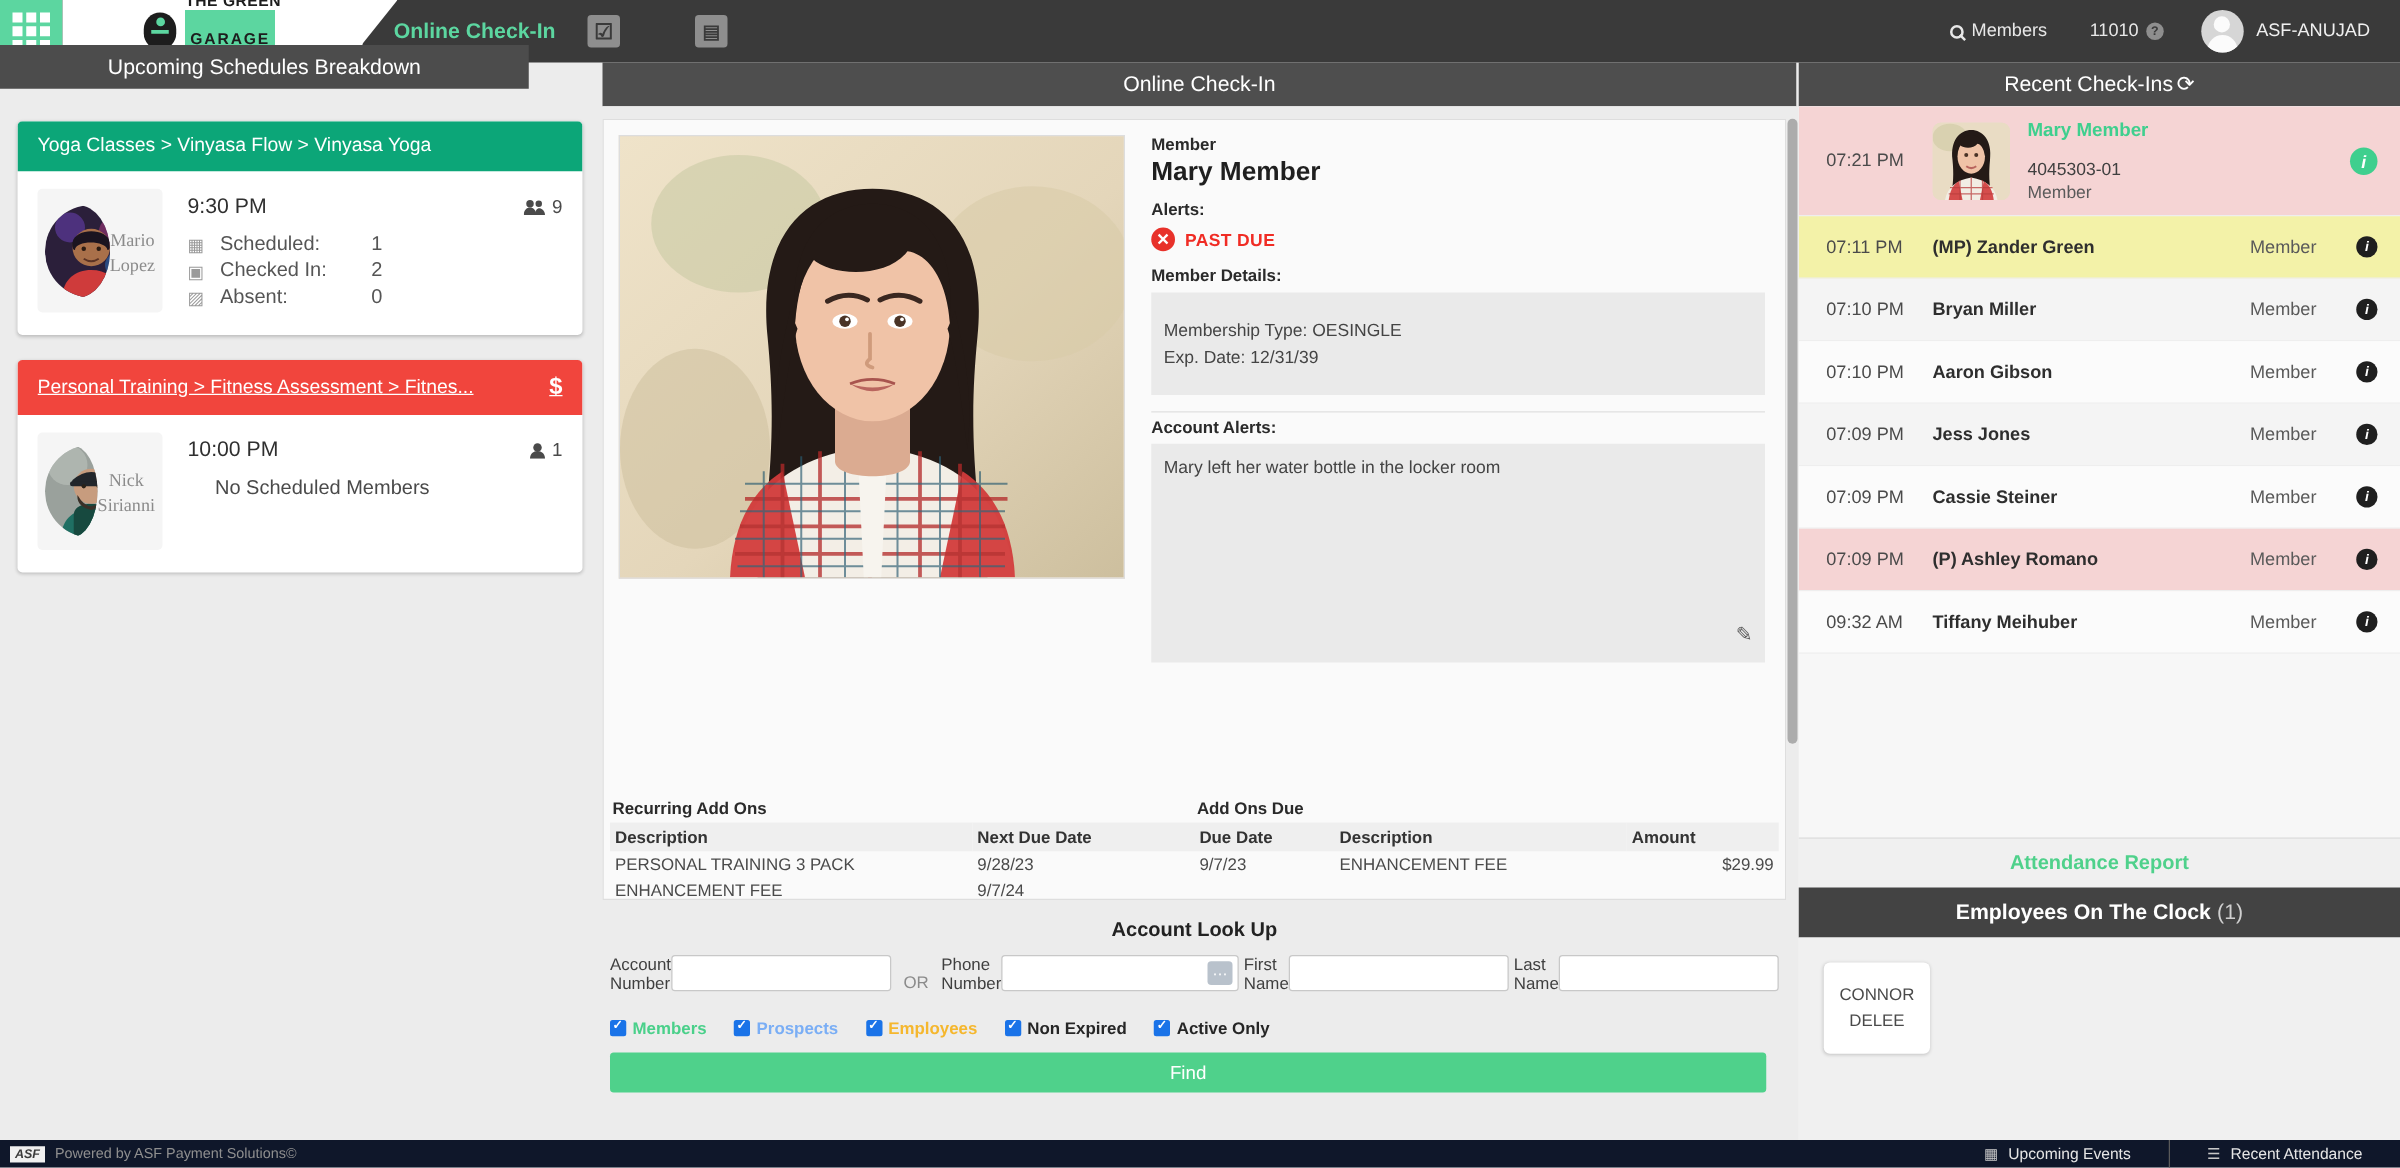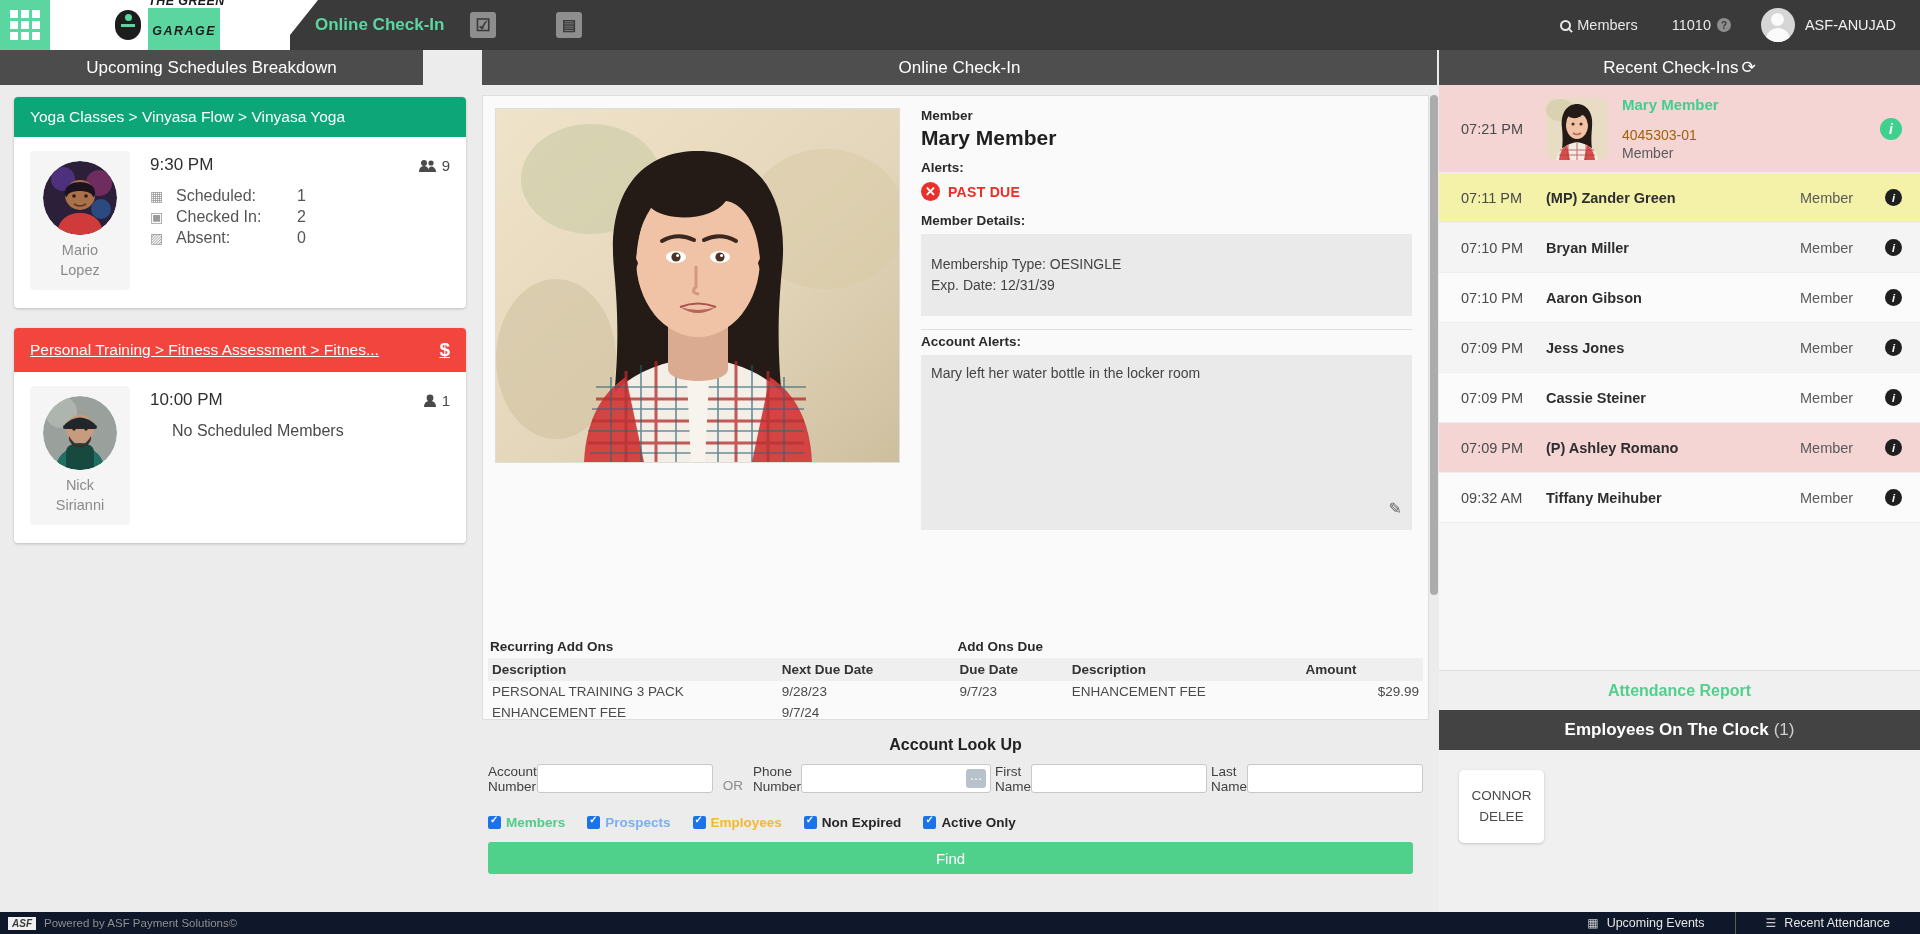--- a/index.html
+++ b/index.html
@@ -12,21 +12,21 @@
   
   #topbar { position:absolute; top:0; left:0; width:1920px; height:50px; background:#3a3a3a; }
   #grid-launcher {
     position:absolute; left:0; top:0; width:50px; height:50px;
     background:#5cd6a0; display:flex; align-items:center; justify-content:center;
   }
   .grid-dots { display:grid; grid-template-columns:repeat(3,8px); grid-template-rows:repeat(3,8px); gap:3px; }
   .grid-dots i { display:block; width:8px; height:8px; background:#fff; }
   #logo-area {
     position:absolute; left:50px; top:0; width:240px; height:50px;
-    background:#fff; display:flex; align-items:center; justify-content:center;font-style:italic;
+    background:#fff; display:flex; align-items:center; justify-content:center;
   }
   #logo-slant {
     position:absolute; left:278px; top:0; width:40px; height:50px;
     background:#fff; clip-path: polygon(0 0, 100% 0, 0 100%);
   }
   .logo-wrap { display:flex; align-items:center; gap:7px; }
   .logo-mark {
     width:26px; height:30px; border-radius:50% / 45%;
     background:#1d1d1d; position:relative;
     display:flex; align-items:center; justify-content:center;
@@ -59,38 +59,38 @@
   }
   .avatar-circle::before{content:"";position:absolute;width:13px;height:13px;border-radius:50%;background:#fbfbfb;left:10.5px;top:5px;}
   .avatar-circle::after{content:"";position:absolute;width:24px;height:16px;border-radius:12px 12px 0 0;background:#fbfbfb;left:5px;top:20px;}
   #user-name { font-size:14.5px; color:#f0f0f0; }
 
   
   .col-header {
     position:absolute; height:35px; background:#4c4c4c; color:#fff;
     display:flex; align-items:center; justify-content:center; font-size:17px;
   }
-  #hdr-left   { left:0;    top:50px; width:423px; }
+  #hdr-left   { left:0;    top:36px; width:423px; }
   #hdr-center { left:482px;top:50px; width:955px; background:#4e4e4e;}
   #hdr-right  { left:1439px;top:50px;width:481px; }
   .refresh-ico { display:inline-block; margin-left:3px; font-size:17px; }
 
   
   #left-panel {
     position:absolute; left:0; top:85px; width:480px; height:827px;
     background:#ececec; padding:12px 14px; overflow:hidden;
   }
   .sched-card { background:#fff; border-radius:4px; box-shadow:0 1px 3px rgba(0,0,0,.2); margin-bottom:20px; overflow:hidden; }
   .sched-head { padding:11px 16px; color:#fff; font-size:15.5px; display:flex; align-items:center; justify-content:space-between; }
   .sched-head.teal { background:#0ca678; }
   .sched-head.red  { background:#f1453d;text-decoration:underline; }
   .sched-title { white-space:nowrap; overflow:hidden; text-overflow:ellipsis; }
   .dollar-ico { font-weight:bold; font-size:19px; }
   .sched-body { display:flex; padding:14px 16px 18px 16px; gap:20px; }
-  .trainer-box { width:100px; background:#f5f5f5; border-radius:4px; padding:10px 6px; display:flex; flex-direction:column; align-items:center; }
+  .trainer-box { width:100px; background:#f5f5f5; border-radius:4px; padding:10px 6px; display:flex; flex-direction:row; align-items:center;font-family:Liberation Serif, serif; }
   .trainer-photo { width:74px; height:74px; border-radius:50%; overflow:hidden; }
   .trainer-name { font-size:14.5px; color:#8b8b8b; text-align:center; line-height:1.35; margin-top:6px; }
   .sched-info { flex:1; padding-top:4px; }
   .sched-row1 { display:flex; justify-content:space-between; align-items:center; margin-bottom:12px; }
   .sched-time { font-size:17px; color:#2f2f2f; }
   .cap { display:flex; align-items:center; gap:6px; font-size:15px; color:#4a4a4a; }
   .stat-line { display:flex; align-items:center; font-size:16px; color:#555; margin-bottom:3px; }
   .stat-line .ico { width:19px; margin-right:7px; color:#9a9a9a; font-size:14px; }
   .stat-line .lbl { width:100px; }
   .stat-line .val { width:30px; text-align:right; }
@@ -161,21 +161,21 @@
   .ci-row.featured { height:88px; background:#f5d4d4; }
   .ci-row.yellow { background:#f3f2a8; }
   .ci-row.pink { background:#f5d4d4; }
   .ci-row.white { background:#fbfbfb; }
   .ci-row.grey { background:#f4f4f4; }
   .ci-time { width:85px; color:#4a4a4a; }
   .ci-thumb { width:62px; height:62px; border-radius:7px; overflow:hidden; margin-right:14px; background:#e8dcc8; }
   .ci-main { flex:1; }
   .ci-name { font-weight:bold; color:#2e2e2e; }
   .ci-name.green { color:#3fcf8e; font-weight:bold; font-size:15px; }
-  .ci-acct { color:#a16207; font-size:14px; margin-top:14px; }
+  .ci-acct { color:#404040; font-size:14px; margin-top:14px; }
   .ci-type { color:#5a5a5a; font-size:14px; margin-top:2px; }
   .ci-right-type { width:85px; text-align:left; color:#5a5a5a; }
   .info-ico { width:17px;height:17px;border-radius:50%;background:#1f1f1f;color:#fff;font-size:11px;font-weight:bold;display:flex;align-items:center;justify-content:center;font-style:italic;}
   .info-ico.green { background:#3fcf8e; width:22px; height:22px; font-size:14px; }
   #attendance-report {
     position:absolute; top:585px; left:0; width:481px; height:40px; background:#f0f0f0;
     border-top:1px solid #ddd; display:flex; align-items:center; justify-content:center;
     color:#4fd18b; font-size:16px; font-weight:bold;
   }
   #emp-clock-hdr {

